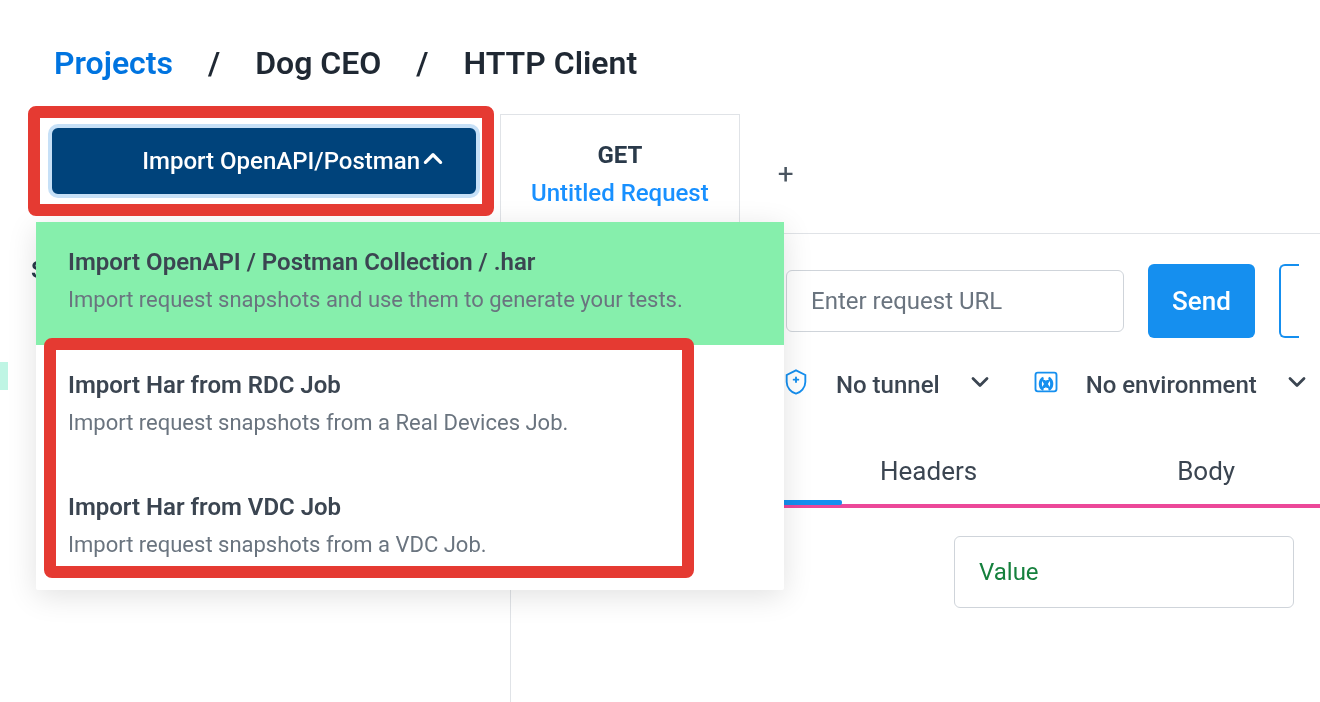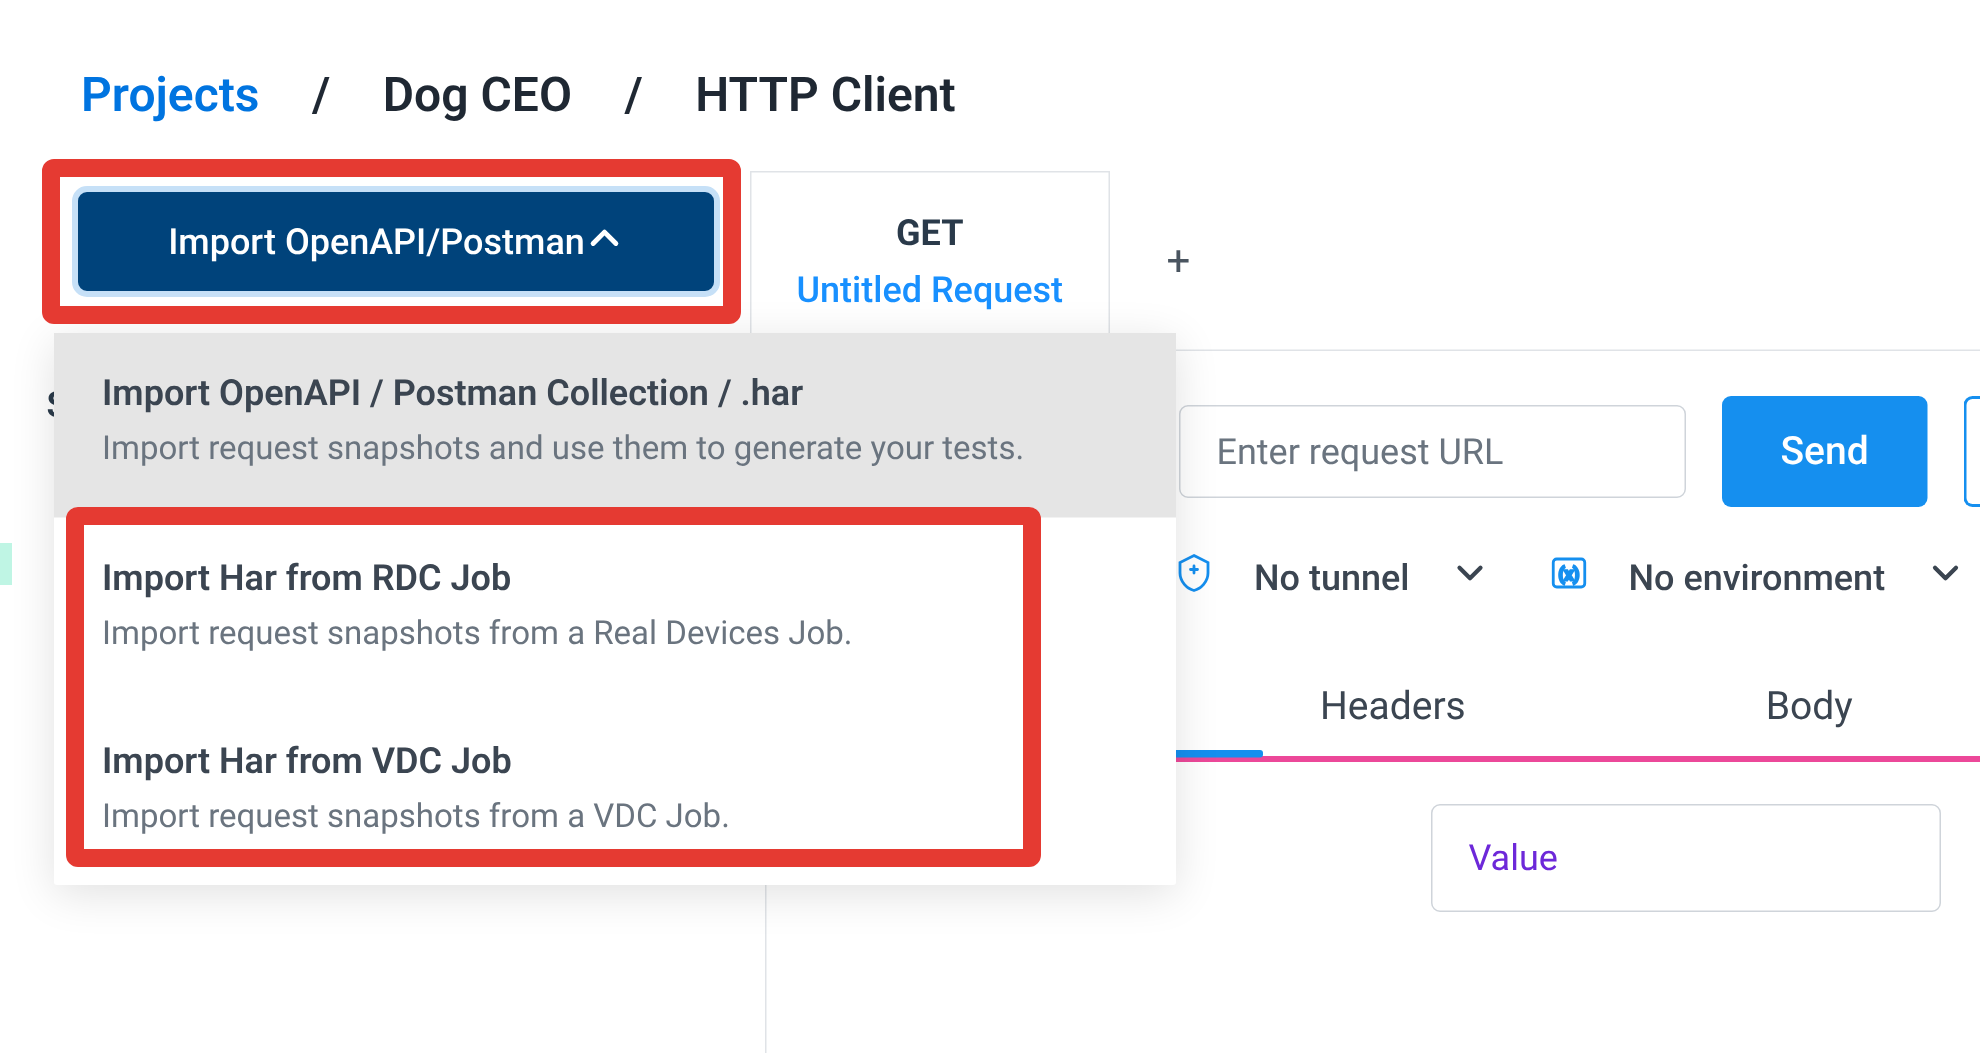--- a/index.html
+++ b/index.html
@@ -5,53 +5,53 @@
     * { margin:0; padding:0; box-sizing:border-box; font-family:-apple-system,BlinkMacSystemFont,"Segoe UI",Roboto,Helvetica,Arial,sans-serif; }
     body { background:#fff; width:1320px; height:702px; position:relative; overflow:hidden; }
 
     .breadcrumb { display:flex; align-items:center; gap:35px; padding:44px 10px 0 54px; font-size:32px; font-weight:600; }
     .breadcrumb .link { color:#0074e0; }
     .breadcrumb .sep, .breadcrumb .crumb { color:#1f2833; }
 
     .highlight-box-1 { position:absolute; top:106px; left:28px; width:466px; height:110px; border:12px solid #e53a32; border-radius:8px; pointer-events:none; z-index:10; }
     .highlight-box-2 { position:absolute; top:338px; left:44px; width:650px; height:240px; border:12px solid #e53a32; border-radius:8px; pointer-events:none; z-index:10; }
 
-    .import-btn { position:absolute; top:124px; left:48px; width:432px; height:74px; background:#00437b; color:#fff; border:4px solid #c6e0f7; border-radius:10px; display:flex; align-items:center; justify-content:center; padding:0 30px; font-size:24px; font-weight:500; }
+    .import-btn { position:absolute; top:124px; left:48px; width:432px; height:74px; background:#00437b; color:#fff; border:4px solid #c6e0f7; border-radius:10px; display:flex; align-items:center; justify-content:flex-end; padding:0 30px; font-size:24px; font-weight:500; }
     .import-btn svg { width:26px; height:26px; }
 
     .dropdown { position:absolute; top:222px; left:36px; width:748px; background:#fff; box-shadow:0 6px 30px rgba(0,0,0,0.12); border-radius:2px; z-index:5; }
     .dropdown-item { padding:26px 32px 30px; }
-    .dropdown-item.selected { background:#e5e5e5; }
+    .dropdown-item.selected { background:#86efac; }
     .dd-title { font-size:24px; font-weight:600; color:#3b4551; margin-bottom:10px; }
     .dd-desc { font-size:22px; color:#6a747f; line-height:1.3; }
 
     .s-text { position:absolute; top:256px; left:31px; font-size:24px; font-weight:600; color:#2a3a4a; }
 
     .right { position:absolute; top:114px; left:500px; right:0; }
     .tabs-bar { display:flex; align-items:stretch; border-bottom:1px solid #e0e3e7; }
     .tab { display:flex; align-items:center; gap:10px; padding:26px 30px; border:1px solid #e0e3e7; border-bottom:none; background:#fff; font-size:24px;flex-direction:column; }
     .tab .method { font-weight:700; color:#2a3a4a; }
     .tab .title { color:#1890ff; font-weight:500; }
     .plus { display:flex; align-items:center; padding:0 38px; font-size:28px; color:#4a5560; }
 
     .url-row { display:flex; gap:24px; padding:30px 0 0 0; align-items:center; }
     .url-input { flex:0 0 338px; height:62px; border:1px solid #cfd4da; border-radius:6px; padding:0 24px; font-size:24px; color:#6a747f; display:flex; align-items:center; background:#fff; margin-left:286px; }
-    .send-btn { height:74px; padding:0 39px; background:#158fef; color:#fff; border-radius:6px; font-size:26px; font-weight:500; display:flex; align-items:center; }
+    .send-btn { height:74px; padding:0 24px; background:#158fef; color:#fff; border-radius:6px; font-size:26px; font-weight:500; display:flex; align-items:center; }
     .extra-btn { height:74px; width:20px; border:2px solid #158fef; border-left:2px solid #158fef; border-radius:6px 0 0 6px; border-right:none; }
 
     .meta-row { display:flex; gap:38px; padding:30px 0 0 282px; font-size:24px; font-weight:500; color:#3b4551; align-items:center; }
     .meta-item { display:flex; align-items:center; gap:26px; }
     .meta-item svg { width:28px; height:28px; }
 
     .subtabs { display:flex; margin:36px 0 0 280px; border-bottom:4px solid #ec4899; }
     .subtab { flex:0 0 auto; padding:18px 100px 18px; font-size:26px; color:#3b4551; position:relative; text-align:center; }
     .subtab.active::after { content:""; position:absolute; bottom:-1px; left:0; height:5px; width:62px; background:#158fef; border-radius:2px; }
 
     .kv-row { display:flex; gap:22px; padding:28px 0 0 454px; }
-    .kv-input { height:72px; border:1px solid #cfd4da; border-radius:6px; padding:0 24px; font-size:24px; color:#6d28d9; display:flex; align-items:center; width:340px; }
+    .kv-input { height:72px; border:1px solid #cfd4da; border-radius:6px; padding:0 24px; font-size:24px; color:#15803d; display:flex; align-items:center; width:340px; }
 
     .vbar { position:absolute; top:114px; left:510px; bottom:0; width:1px; background:#e0e3e7; }
     .green-sliver { position:absolute; top:362px; left:0; width:8px; height:28px; background:#bff5e4; }
   </style>
 </head>
 <body>
 
 <div class="breadcrumb">
   <span class="link">Projects</span>
   <span class="sep">/</span>

